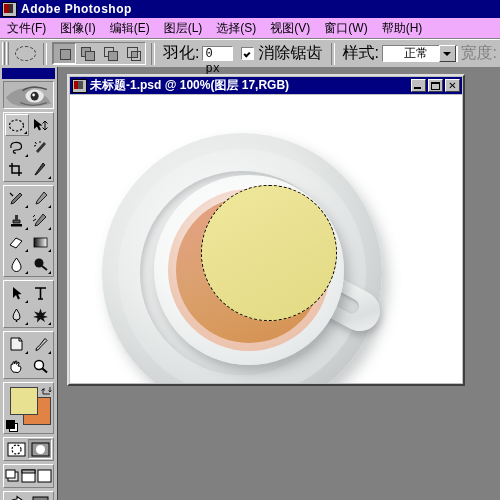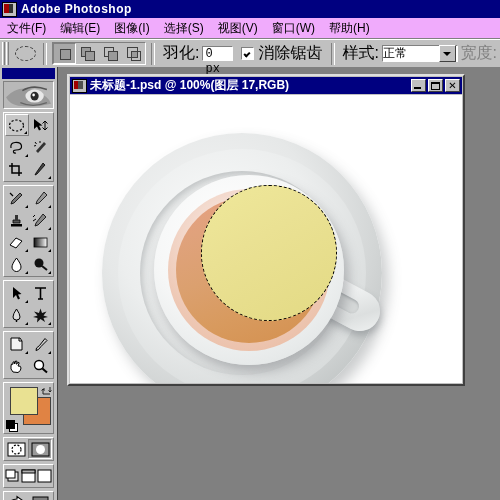--- a/index.html
+++ b/index.html
@@ -93,21 +93,21 @@
     content:"";position:absolute;left:2px;top:4px;width:4px;height:2px;
     border-left:2px solid #000;border-bottom:2px solid #000;
     transform:rotate(-45deg);
   }
   .combo{
     display:flex;align-items:center;height:17px;width:112px;background:#fff;
     border-top:1px solid #808080;border-left:1px solid #808080;
     border-right:1px solid #ffffff;border-bottom:1px solid #ffffff;
     box-sizing:border-box;
   }
-  .combo-val{flex:1;font-size:12px;color:#000;padding-left:0;white-space:nowrap;}
+  .combo-val{flex:1;font-size:12px;color:#000;padding-left:21px;white-space:nowrap;}
   .combo-arrow{
     width:15px;height:15px;flex:none;background:#c0c0c0;margin-right:1px;
     border-top:1px solid #ffffff;border-left:1px solid #ffffff;
     border-right:1px solid #404040;border-bottom:1px solid #404040;
     display:flex;align-items:center;justify-content:center;
   }
   .arrow-dn{width:0;height:0;border-left:4px solid transparent;border-right:4px solid transparent;border-top:4px solid #000;}
 
   
   .toolbox{
@@ -262,22 +262,23 @@
 
 <div class="app">
 
   <div class="titlebar">
     <div class="app-icon"></div>
     <div class="app-title">Adobe Photoshop</div>
   </div>
 
   <div class="menubar">
     <div class="menu-item">文件(F)</div>
+    <div class="menu-item">图像(I)</div>
     <div class="menu-item">编辑(E)</div>
-    <div class="menu-item">图像(I)</div>
+    <div class="menu-item">图层(L)</div>
     <div class="menu-item">选择(S)</div>
     <div class="menu-item">视图(V)</div>
     <div class="menu-item">窗口(W)</div>
     <div class="menu-item">帮助(H)</div>
   </div>
 
   <div class="optionsbar">
     <div class="grip"></div>
     <div class="tool-preview">
       <div class="ellipse-dash"></div>

